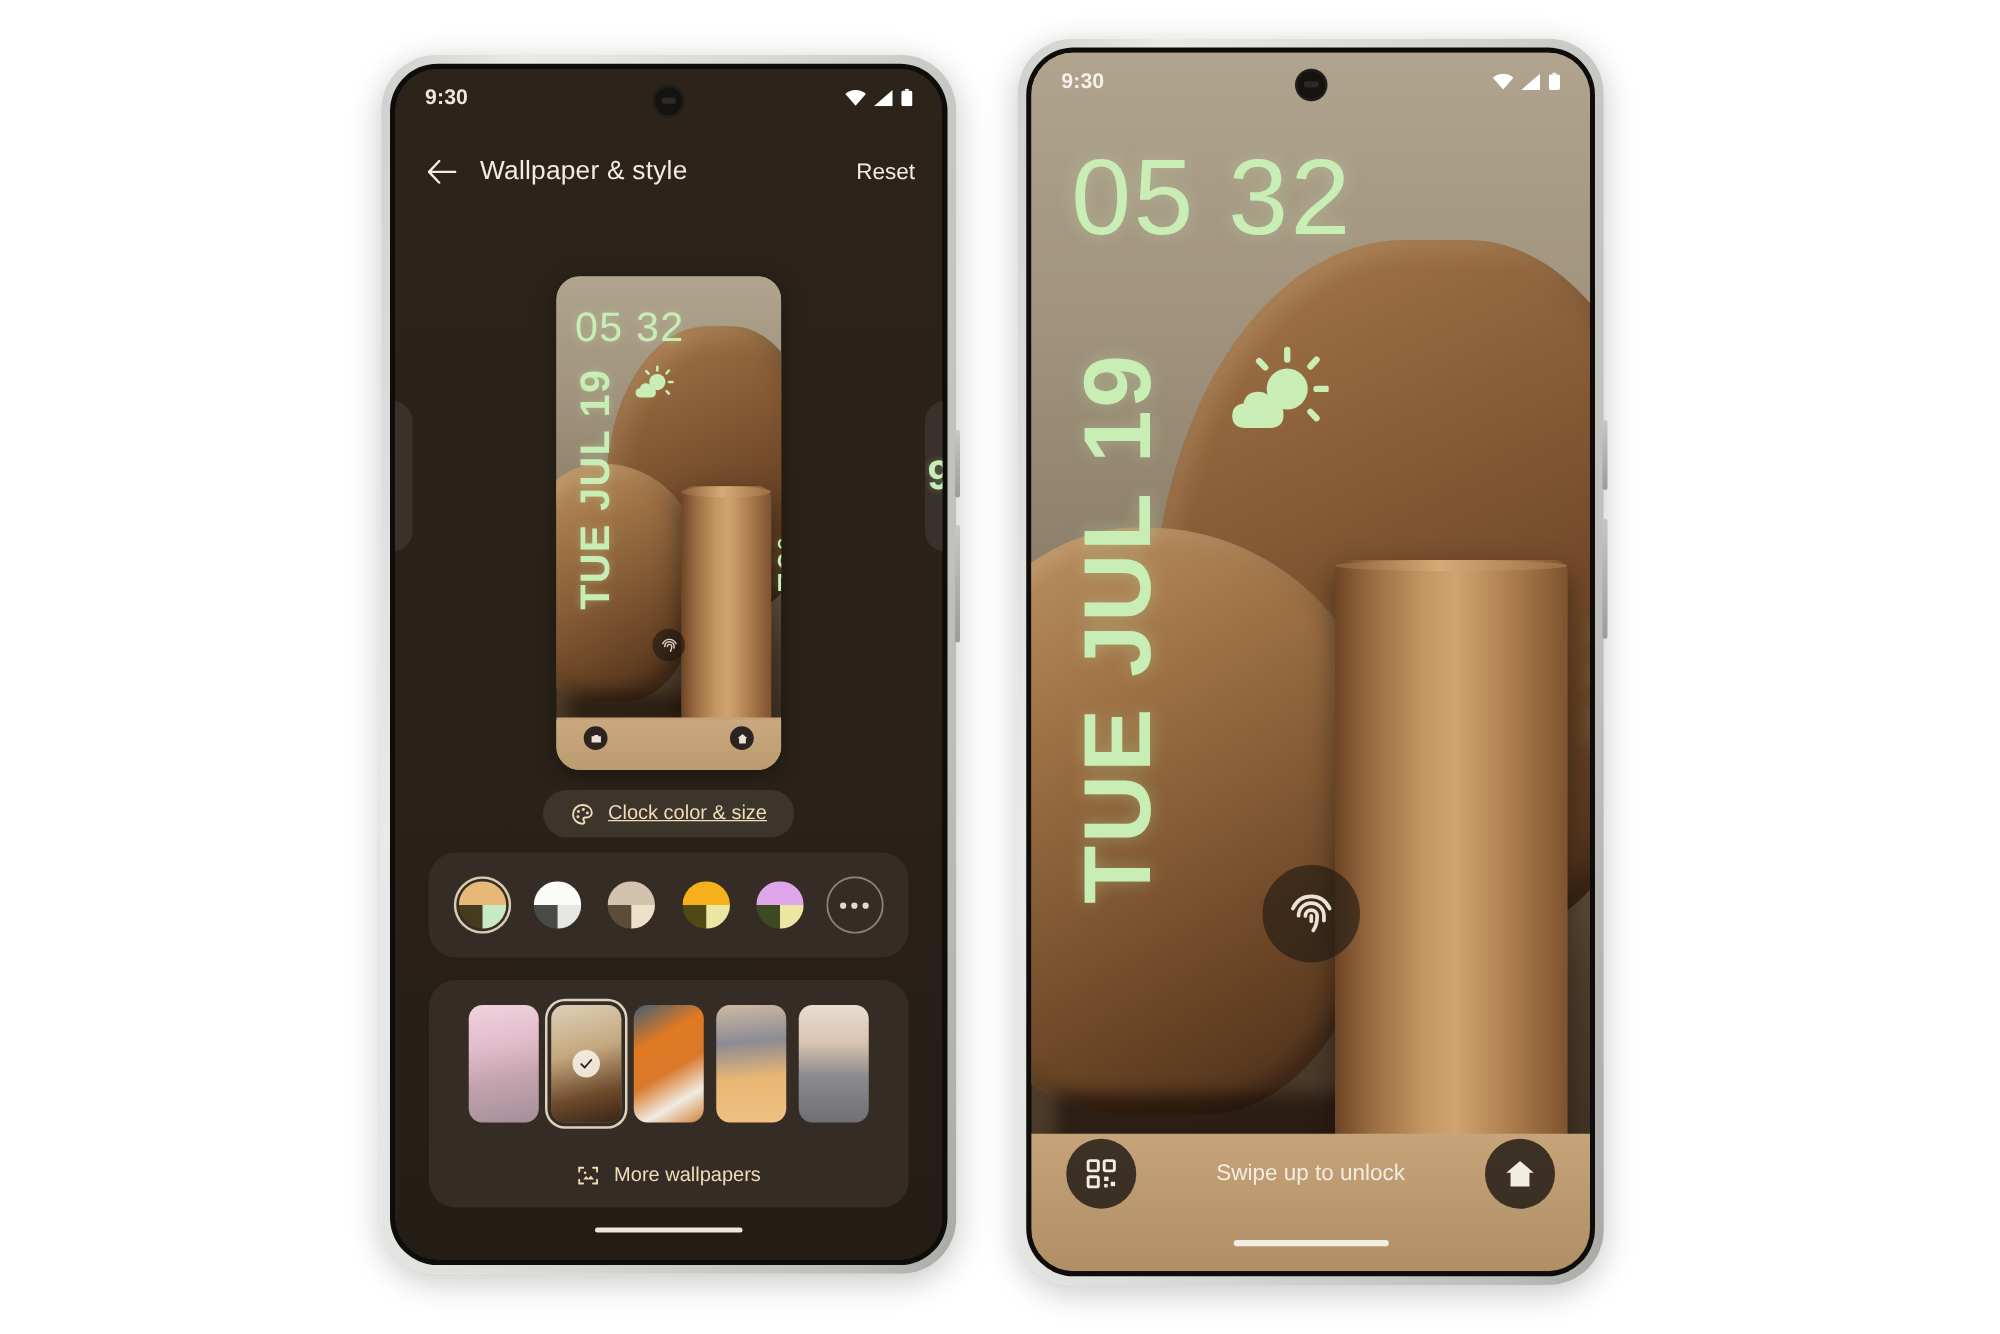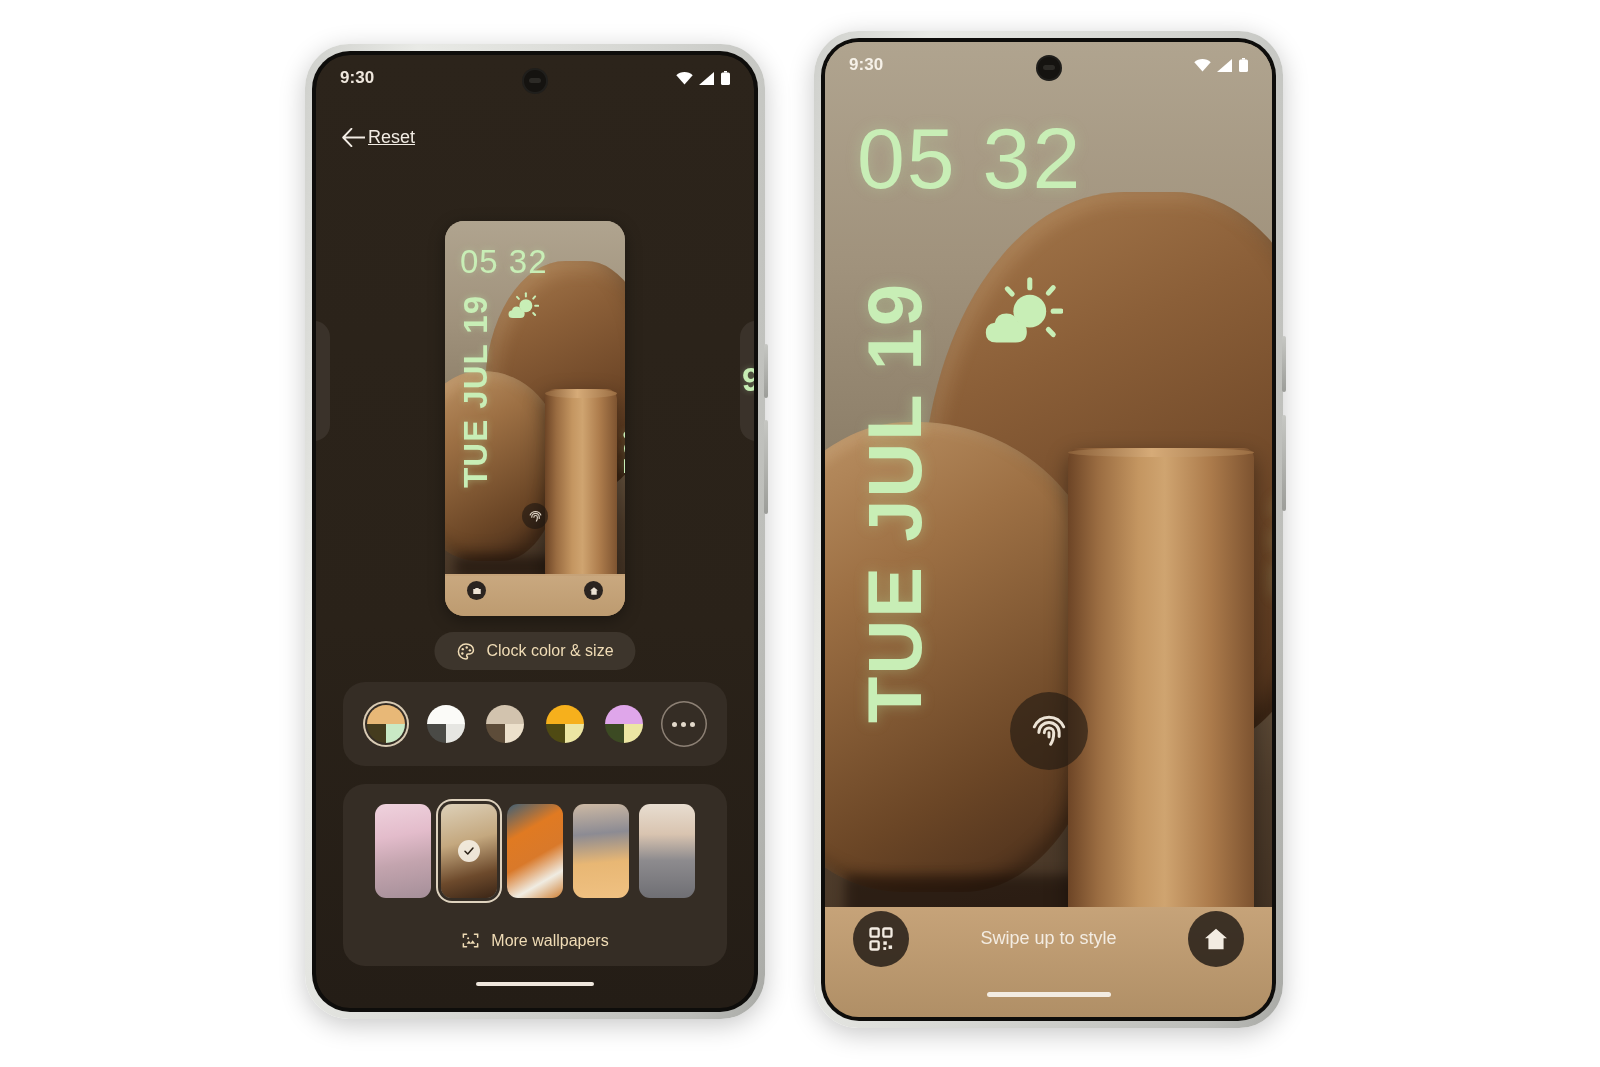--- a/index.html
+++ b/index.html
@@ -24,21 +24,21 @@
   .st-time{font-size:17px;font-weight:700;letter-spacing:.1px;}
   .st-icons{display:flex;align-items:center;gap:6px;}
   .punch{position:absolute;top:13px;left:50%;transform:translateX(-50%);width:26px;height:26px;border-radius:50%;background:#151310;z-index:7;box-shadow:inset 0 0 0 2px rgba(255,255,255,.05);}
   .punch::after{content:"";position:absolute;left:7px;top:10px;width:12px;height:5px;border-radius:3px;background:#2c2a26;}
 
   
   #settings-screen{position:absolute;inset:0;background:#2a221a;background:linear-gradient(180deg,#2c241b 0%,#2a2219 60%,#241d16 100%);color:#efe7dd;}
   .topbar{position:absolute;top:56px;left:0;right:0;height:52px;display:flex;align-items:center;padding:0 22px;box-sizing:border-box;}
   .backarrow{width:30px;height:30px;display:flex;align-items:center;justify-content:center;cursor:pointer;}
   .screen-title{flex:1;font-size:21px;margin-left:16px;color:#f2ece4;letter-spacing:.2px;}
-  .reset-btn{font-size:18px;color:#f2ece4;cursor:pointer;text-decoration:underline;}
+  .reset-btn{font-size:18px;color:#f2ece4;cursor:pointer;}
 
   .segmented{position:absolute;top:120px;left:27px;right:27px;display:flex;gap:13px;}
   .seg{flex:1;height:42px;border-radius:21px;display:flex;align-items:center;justify-content:center;font-size:16px;font-weight:700;cursor:pointer;}
   .seg.active{background:#f2c572;color:#4a3410;}
   .seg.idle{background:#3a322a;color:#e6ddd2;font-weight:400;}
 
   
   .preview-wrap{position:absolute;top:166px;left:0;right:0;height:395px;}
   .side-card{position:absolute;top:100px;width:98px;height:120px;border-radius:16px;background:#3a322a;overflow:hidden;}
   .side-card.left{left:-84px;}
@@ -66,21 +66,21 @@
   .pv-weather{position:absolute;top:70px;left:60px;width:34px;height:34px;}
   .pv-date{position:absolute;left:12px;top:74px;transform-origin:left top;transform:rotate(-90deg) translateX(-100%);font-size:33px;font-weight:700;letter-spacing:1px;color:#c8eeb6;text-shadow:0 0 7px rgba(190,235,170,.4);white-space:nowrap;}
   .pv-temp{position:absolute;right:8px;top:200px;transform-origin:right top;transform:rotate(-90deg) translate(-8px,0);font-size:30px;font-weight:400;color:#c8eeb6;text-shadow:0 0 7px rgba(190,235,170,.4);white-space:nowrap;}
   .pv-fp{position:absolute;left:50%;top:282px;transform:translateX(-50%);width:26px;height:26px;border-radius:50%;background:rgba(28,22,16,.6);display:flex;align-items:center;justify-content:center;}
   .pv-bar{position:absolute;left:0;right:0;bottom:0;height:40px;background:linear-gradient(180deg,#c9a87f,#bd9b70);}
   .pv-sc{position:absolute;bottom:16px;width:19px;height:19px;border-radius:50%;background:#2b2420;display:flex;align-items:center;justify-content:center;}
   .pv-sc.l{left:22px;}
   .pv-sc.r{right:22px;}
 
   .clock-btn{position:absolute;top:577px;left:50%;transform:translateX(-50%);height:38px;padding:0 22px;border-radius:19px;background:#3d352c;display:flex;align-items:center;gap:11px;cursor:pointer;}
-  .clock-btn .lbl{font-size:16px;color:#f0dcb6;}
+  .clock-btn .lbl{font-size:16px;color:#f0dcb6;text-decoration:underline;}
 
   .panel{position:absolute;left:27px;right:27px;border-radius:22px;background:#352d25;}
   #color-panel{top:627px;height:84px;display:flex;align-items:center;justify-content:space-between;padding:0 20px;box-sizing:border-box;}
   .sw-wrap{width:46px;height:46px;border-radius:50%;display:flex;align-items:center;justify-content:center;cursor:pointer;}
   .sw-wrap.sel{box-shadow:inset 0 0 0 2px #d9cbb4;}
   .sw{width:38px;height:38px;border-radius:50%;overflow:hidden;position:relative;}
   .sw i{position:absolute;display:block;}
   .sw .q-top{left:0;top:0;width:100%;height:50%;}
   .sw .q-bl{left:0;top:50%;width:50%;height:50%;}
   .sw .q-br{left:50%;top:50%;width:50%;height:50%;}
@@ -144,20 +144,21 @@
               </svg>
           </div>
         </div>
 
         <div class="topbar">
           <div class="backarrow">
             <svg width="23" height="19" viewBox="0 0 23 19">
                 <path d="M9.4 0.8 1.2 9.5l8.2 8.7M1.6 9.5H22.6" stroke="#f2ece4" stroke-width="1.9" fill="none" stroke-linecap="round" stroke-linejoin="round"></path>
               </svg>
           </div>
+          <div class="screen-title">Wallpaper &amp; style</div>
           <div class="reset-btn">Reset</div>
         </div>
 
 
         <div class="preview-wrap">
 
           <div class="side-card left">
             <div class="hand-clock">
               
               
@@ -378,21 +379,21 @@
               <g fill="#f3ece2">
                 <rect x="3" y="3" width="7" height="7" rx="1.2" fill="none" stroke="#f3ece2" stroke-width="2"></rect>
                 <rect x="14" y="3" width="7" height="7" rx="1.2" fill="none" stroke="#f3ece2" stroke-width="2"></rect>
                 <rect x="3" y="14" width="7" height="7" rx="1.2" fill="none" stroke="#f3ece2" stroke-width="2"></rect>
                 <rect x="14" y="14" width="3" height="3"></rect>
                   <rect x="18.5" y="17.5" width="3" height="3"></rect>
                   <rect x="14" y="19" width="2.4" height="2.4"></rect>
               </g>
             </svg>
           </div>
-          <div class="lk-swipe">Swipe up to style</div>
+          <div class="lk-swipe">Swipe up to unlock</div>
           <div class="lk-sc r">
             <svg width="28" height="28" viewBox="0 0 24 24">
                 <path d="M12 3.2 2.6 11.3h2.9v9.5h13v-9.5h2.9z" fill="#f3ece2"></path>
               </svg>
           </div>
           <div class="lk-pill"></div>
         </div>
       </div>
     </div>
   </div>

